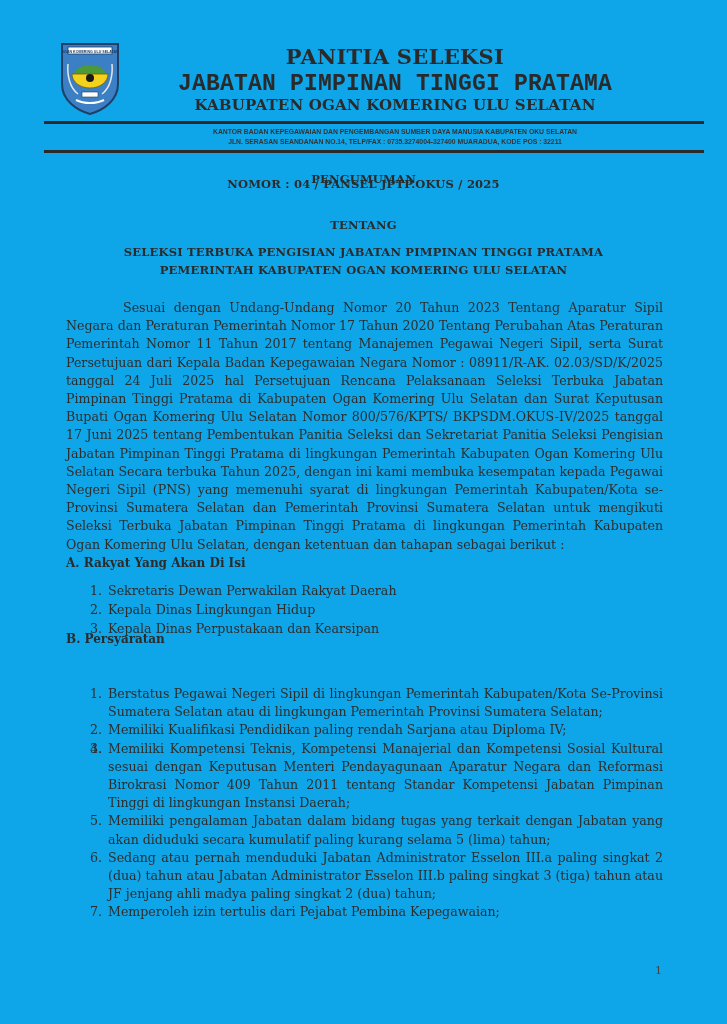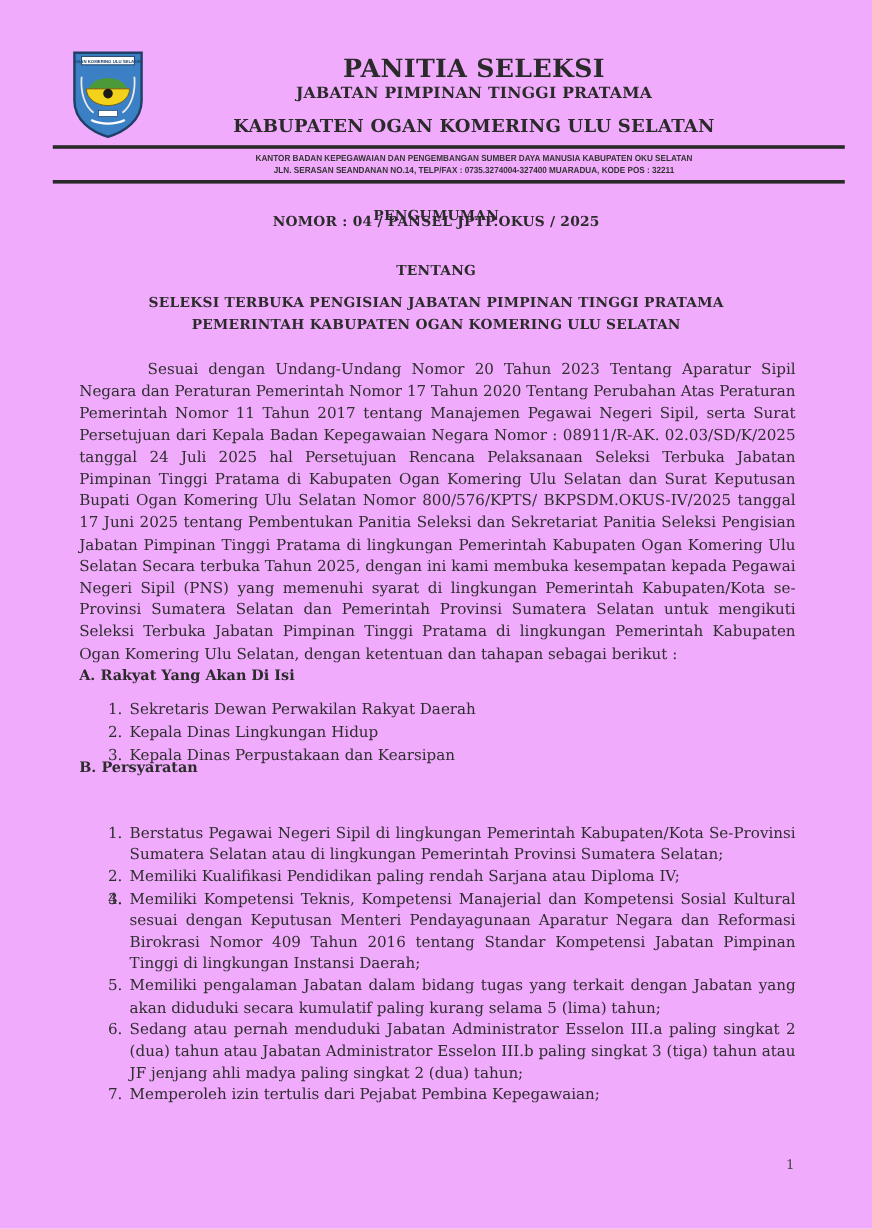--- a/index.html
+++ b/index.html
@@ -12,39 +12,39 @@
       height: 1024px;
       position: relative;
       overflow: hidden;
       font-family: "DejaVu Serif", "Liberation Serif", serif;
       color: #2b2b2b;
     }
     .page {
       position: absolute;
       left: 0; top: 0;
       width: 727px; height: 1024px;
-      background: #f0abfc;
+      background: #0ea5e9;
     }
     
     .logo {
       position: absolute;
       left: 58px; top: 40px;
       width: 64px; height: 76px;
     }
     .kop-title {
       position: absolute;
       left: 160px; width: 470px;
       text-align: center;
       font-family: "DejaVu Serif", serif;
       font-weight: bold;
       color: #2a2a2a;
       white-space: nowrap;
     }
     .kop-1 { top: 44px; font-size: 21px; letter-spacing: 0.3px; }
-    .kop-2 { top: 71px; font-size: 13px; letter-spacing: 0.2px; }
+    .kop-2 { top: 71px; font-size: 23px; letter-spacing: 0.2px; font-family: Liberation Mono, monospace; }
     .kop-3 { top: 96px; font-size: 15px; letter-spacing: 0.2px; }
     .rule {
       position: absolute;
       left: 44px; width: 660px;
       background: #2a2a2a;
     }
     .rule-top { top: 121px; height: 3px; }
     .rule-bottom { top: 150px; height: 3px; }
     .kop-addr {
       position: absolute;
@@ -192,21 +192,21 @@
     </li>
     <li>
       <span class="num">2.</span>
       <span>Memiliki Kualifikasi Pendidikan paling rendah Sarjana atau Diploma IV;</span>
     </li>
     <li>
       <span class="num">3.</span>
     </li>
     <li>
       <span class="num">4.</span>
-      <span>Memiliki Kompetensi Teknis, Kompetensi Manajerial dan Kompetensi Sosial Kultural sesuai dengan Keputusan Menteri Pendayagunaan Aparatur Negara dan Reformasi Birokrasi Nomor 409 Tahun 2016 tentang Standar Kompetensi Jabatan Pimpinan Tinggi di lingkungan Instansi Daerah;</span>
+      <span>Memiliki Kompetensi Teknis, Kompetensi Manajerial dan Kompetensi Sosial Kultural sesuai dengan Keputusan Menteri Pendayagunaan Aparatur Negara dan Reformasi Birokrasi Nomor 409 Tahun 2011 tentang Standar Kompetensi Jabatan Pimpinan Tinggi di lingkungan Instansi Daerah;</span>
     </li>
     <li>
       <span class="num">5.</span>
       <span>Memiliki pengalaman Jabatan dalam bidang tugas yang terkait dengan Jabatan yang akan diduduki secara kumulatif paling kurang selama 5 (lima) tahun;</span>
     </li>
     <li>
       <span class="num">6.</span>
       <span>Sedang atau pernah menduduki Jabatan Administrator Esselon III.a paling singkat 2 (dua) tahun atau Jabatan Administrator Esselon III.b paling singkat 3 (tiga) tahun atau JF jenjang ahli madya paling singkat 2 (dua) tahun;</span>
     </li>
     <li>

